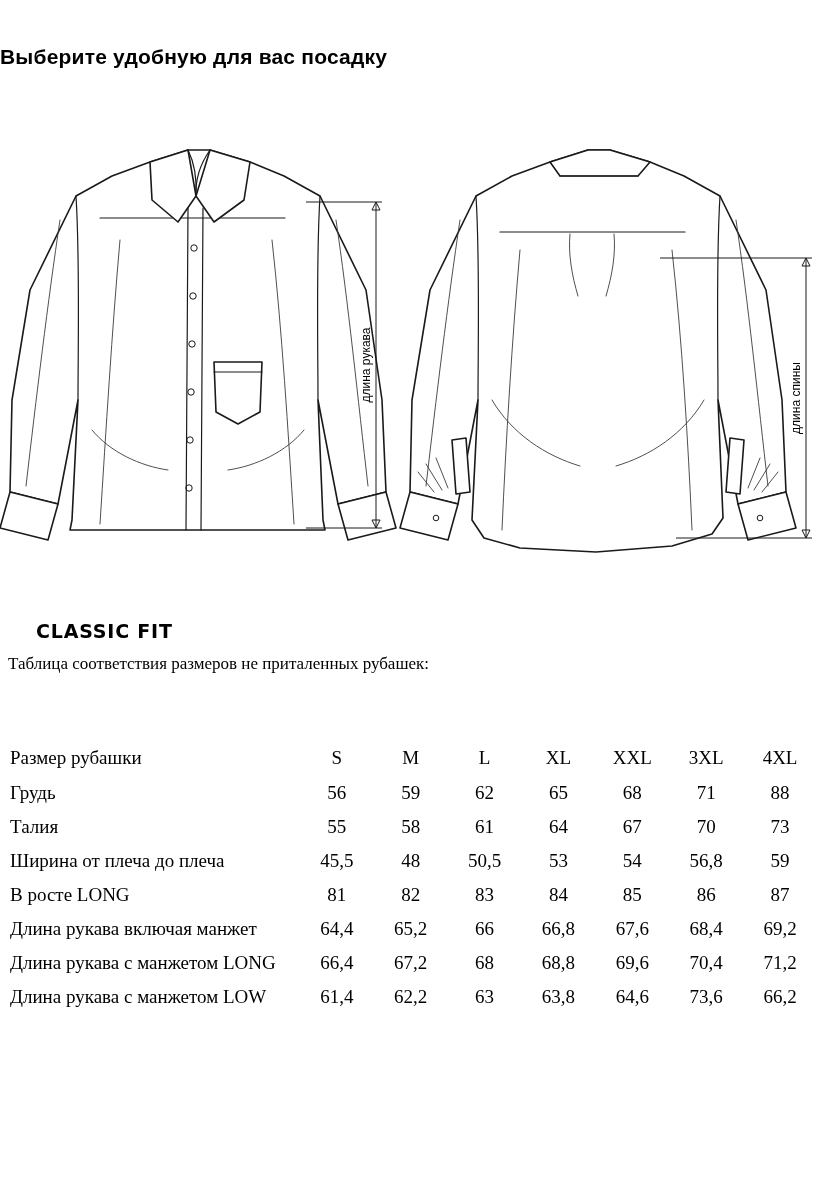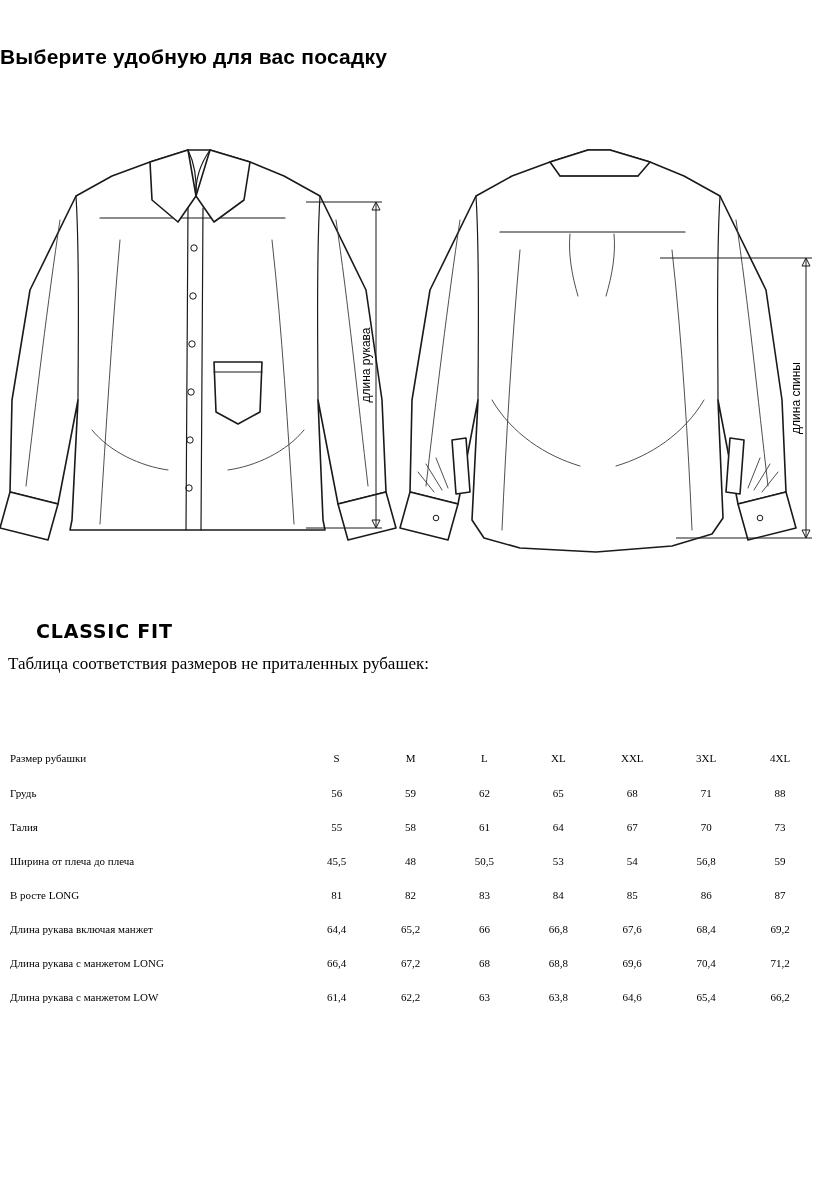--- a/index.html
+++ b/index.html
@@ -100,21 +100,21 @@
   }
 
   
   .size-table {
     position: absolute;
     top: 740px;
     left: 8px;
     width: 809px;
     border-collapse: collapse;
     font-family: "Liberation Serif", serif;
-    font-size: 11px;
+    font-size: 19px;
   }
   .size-table td, .size-table th {
     padding: 0;
     height: 34px;
     vertical-align: middle;
     font-weight: normal;
     white-space: nowrap;
   }
   .size-table .rowhead {
     text-align: left;
@@ -369,17 +369,17 @@
       <td class="val">70,4</td>
       <td class="val">71,2</td>
     </tr>
     <tr>
       <td class="rowhead">Длина рукава с манжетом LOW</td>
       <td class="val">61,4</td>
       <td class="val">62,2</td>
       <td class="val">63</td>
       <td class="val">63,8</td>
       <td class="val">64,6</td>
-      <td class="val">65,4</td>
+      <td class="val">73,6</td>
       <td class="val">66,2</td>
     </tr>
   </tbody>
 </table>
 
 </body></html>

